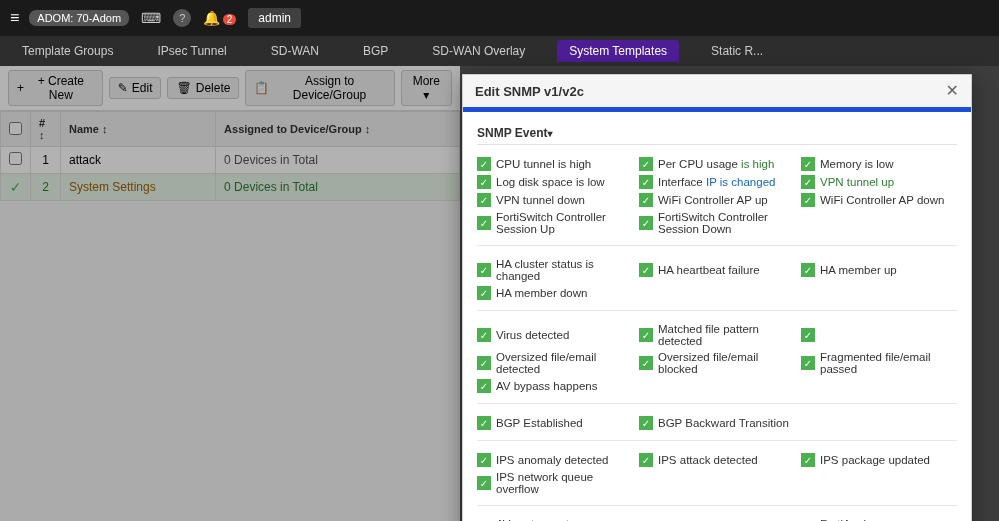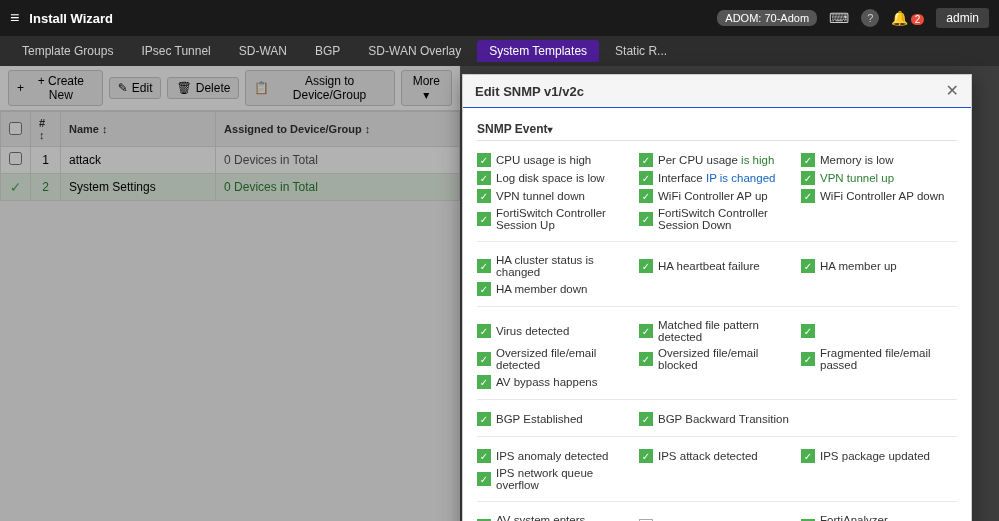--- a/index.html
+++ b/index.html
@@ -23,21 +23,21 @@
     .bell-badge .badge { background: #e74c3c; color: #fff; border-radius: 8px; padding: 0 4px; font-size: 10px; margin-left: 2px; }
     .admin-btn { background: #404040; color: #fff; padding: 3px 10px; border-radius: 3px; cursor: pointer; font-size: 12px; }
 
     
     .sub-nav {
       background: #2d2d2d;
       height: 30px;
       display: flex;
       align-items: center;
       padding: 11px 10px;
-      gap: 4px;
+      gap: 20px;
     }
     .sub-nav .tab {
       padding: 4px 12px;
       color: #ccc;
       cursor: pointer;
       font-size: 12px;
       border-radius: 3px 3px 0 0;
     }
     .sub-nav .tab.active {
       background: #4c1d95;
@@ -123,21 +123,21 @@
       background: #fff;
       border: 1px solid #ccc;
       box-shadow: 0 4px 20px rgba(0,0,0,0.4);
       z-index: 10;
       display: flex;
       flex-direction: column;
       max-height: 505px;
     }
     .modal-header {
       background: #f5f5f5;
-      border-bottom: 1px solid #1d4ed8;
+      border-bottom: 5px solid #1d4ed8;
       padding: 8px 12px;
       display: flex;
       align-items: center;
       justify-content: space-between;
     }
     .modal-title { font-size: 13px; font-weight: bold; color: #333; }
     .modal-close { cursor: pointer; color: #666; font-size: 16px; line-height: 1; }
     .modal-body { padding: 10px 14px; overflow-y: auto; flex: 1; }
 
     
@@ -193,21 +193,20 @@
       border-color: #aaa;
     }
     .text-link { color: #1565c0; }
     .text-green { color: #2e7d32; }
   </style>
 </head>
 <body>
 
 <div class="top-nav">
   <span style="cursor:pointer;font-size:16px;">≡</span>
-  <span class="app-title">Install Wizard</span>
   <div class="nav-right">
     <span class="adom-badge">ADOM: 70-Adom</span>
     <span class="nav-icon">⌨</span>
     <span class="nav-icon" style="background:#555;border-radius:50%;width:18px;height:18px;display:inline-flex;align-items:center;justify-content:center;font-size:11px;">?</span>
     <span class="nav-icon bell-badge">
       🔔<span class="badge">2</span>
     </span>
     <span class="admin-btn">admin</span>
   </div>
 </div>
@@ -265,21 +264,21 @@
             <td class="check-cell"><input type="checkbox" style=""></td>
             <td class="num-cell">1</td>
             <td>attack</td>
             <td class="assigned-text">0 Devices in Total</td>
           </tr>
           <tr style="background:#e8f5e9;">
             <td class="check-cell">
               <span class="check-green">✓</span>
             </td>
             <td class="num-cell" style="color:#2e7d32;">2</td>
-            <td style="color:#000000;">System Settings</td>
+            <td style="color:#a16207;">System Settings</td>
             <td style="color:#2e7d32;">0 Devices in Total</td>
           </tr>
         </tbody>
       </table>
     </div>
   </div>
 
   <div class="left-overlay"></div>
 
   <div class="modal">
@@ -293,21 +292,21 @@
         <span class="snmp-event-label">
           <span>SNMP Event</span>
           <span class="arrow">▾</span>
         </span>
       </div>
 
       <div class="section">
         <div class="checkbox-grid">
           <div class="checkbox-item">
             <div class="cb checked">✓</div>
-            <span>CPU usage is high</span>
+            <span>CPU tunnel is high</span>
           </div>
           <div class="checkbox-item">
             <div class="cb checked">✓</div>
             <span>Per CPU usage <span class="text-green">is high</span></span>
           </div>
           <div class="checkbox-item">
             <div class="cb checked">✓</div>
             <span>Memory is low</span>
           </div>
           <div class="checkbox-item">

